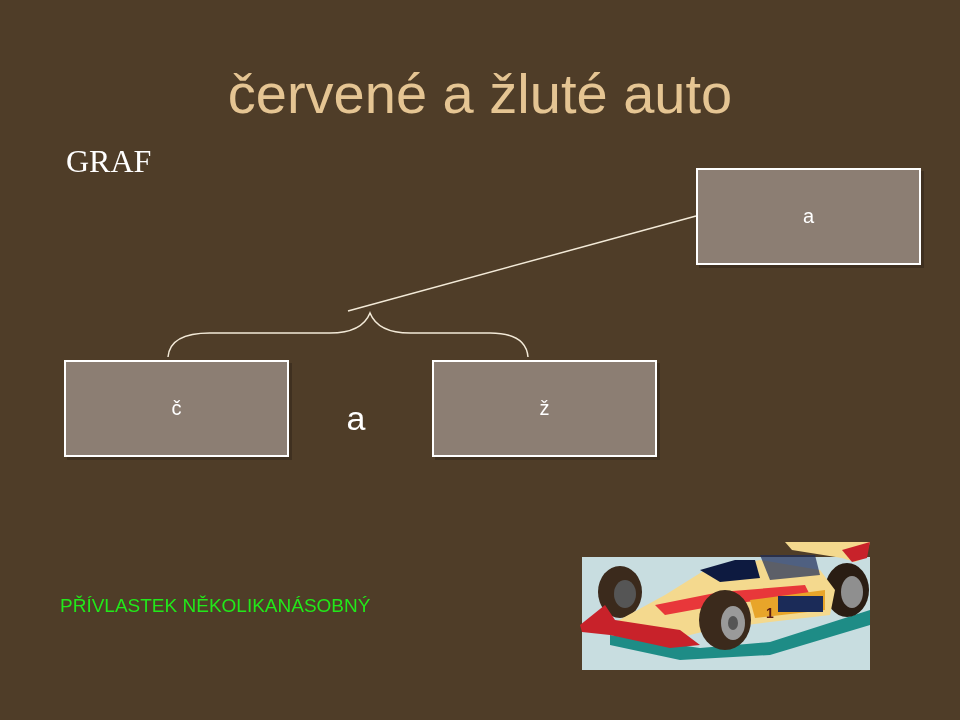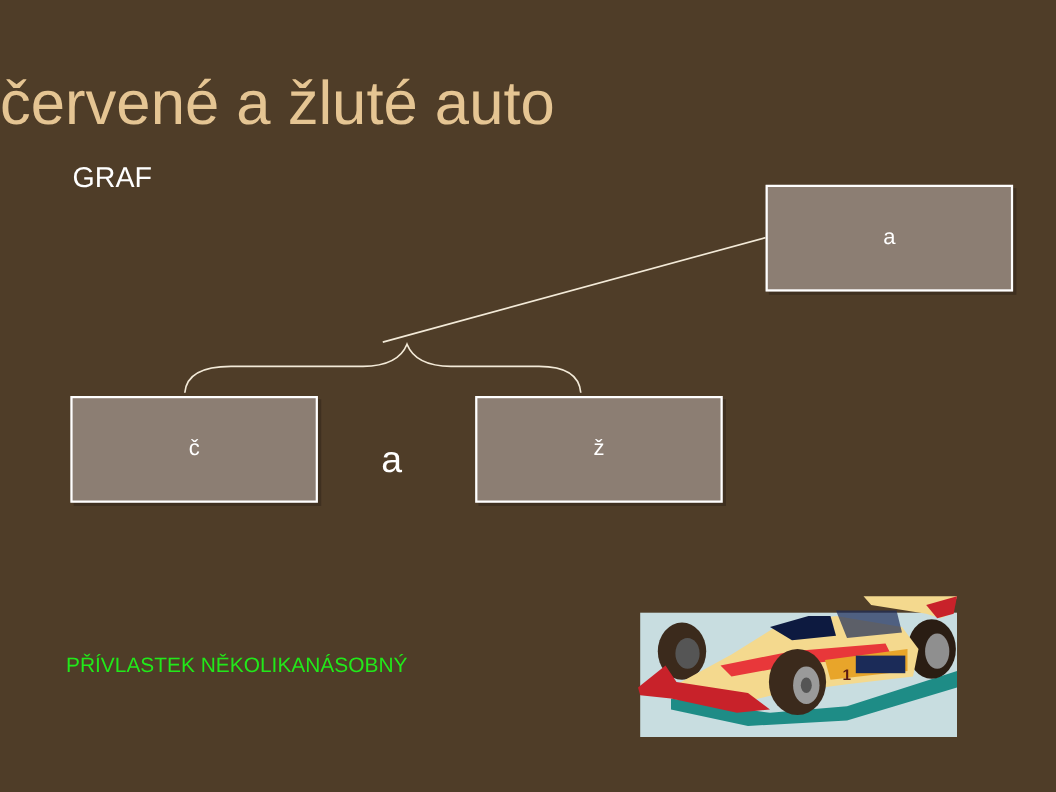--- a/index.html
+++ b/index.html
@@ -4,25 +4,25 @@
   <style>
     html, body { margin: 0; padding: 0; }
     body {
       width: 960px; height: 720px; overflow: hidden;
       background: #4f3d28;
       position: relative;
       font-family: "Liberation Sans", sans-serif;
     }
     .title {
       position: absolute; left: 0; top: 58px; width: 960px;
-      color: #e5c593; font-size: 56px; line-height: 72px;
+      text-align: center; color: #e5c593; font-size: 56px; line-height: 72px;
     }
     .subtitle {
       position: absolute; left: 66px; top: 145px;
-      color: #ffffff; font-size: 26px; line-height: 32px;
+      color: #ffffff; font-size: 32px; line-height: 32px; font-family: Liberation Serif, serif;
     }
     .box {
       position: absolute; box-sizing: border-box;
       background: #8c7e73; border: 2px solid #ffffff;
       box-shadow: 3px 3px 0 #3f3020;
       display: flex; align-items: center; justify-content: center;
       color: #ffffff; font-size: 20px;
     }
     #box-top { left: 696px; top: 168px; width: 225px; height: 97px; }
     #box-left { left: 64px; top: 360px; width: 225px; height: 97px; }

